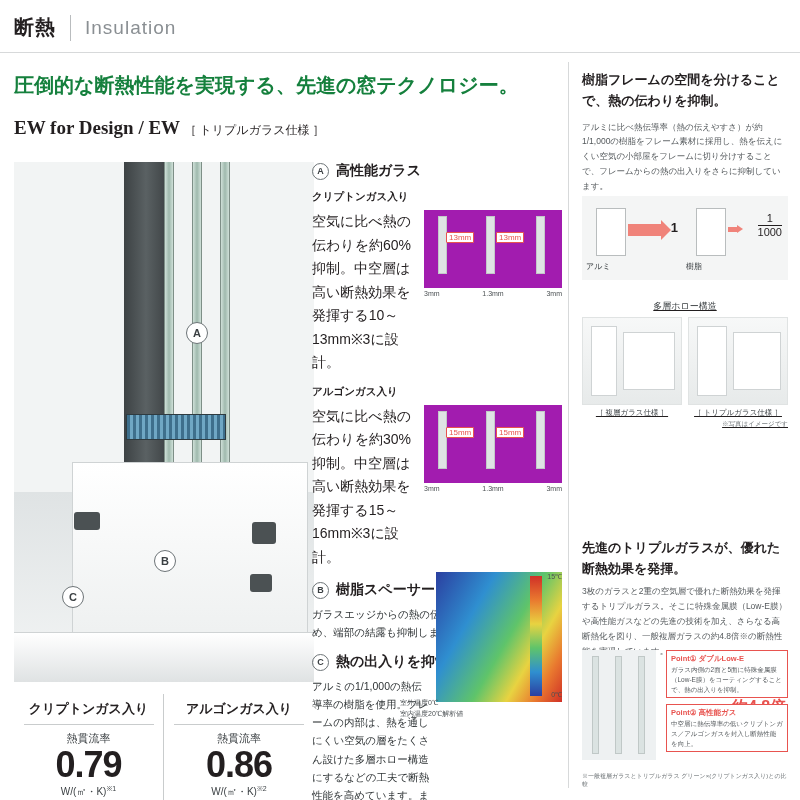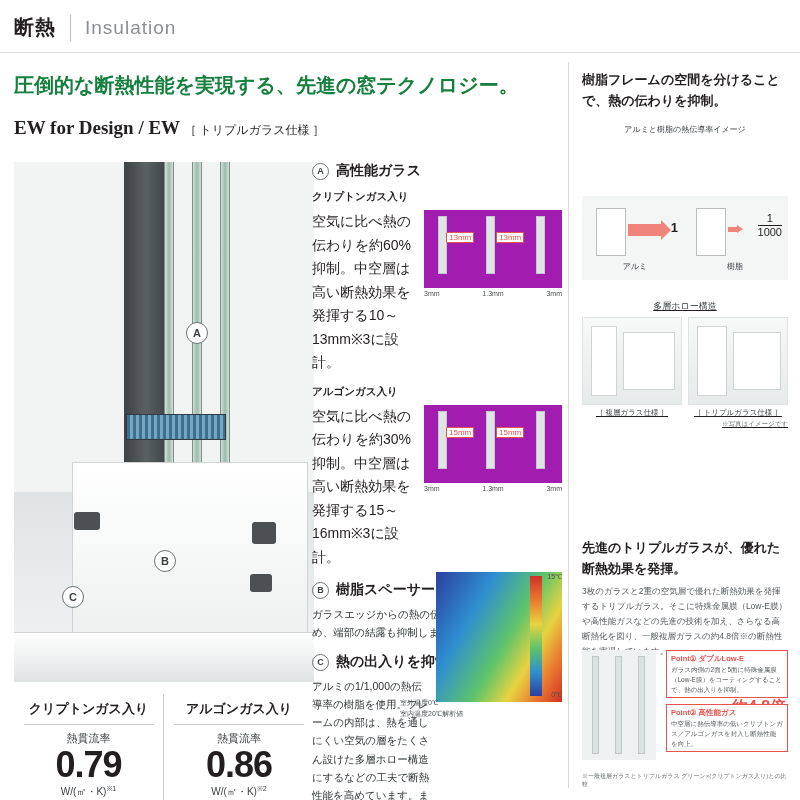--- a/index.html
+++ b/index.html
@@ -124,21 +124,21 @@
   .cond .r { left:104px; }
   .cond .mat { position:absolute; left:10px; top:6px; width:30px; height:48px; background:#ffffff; border:1px solid #b9bdbe; }
   .cond .arrow { position:absolute; left:42px; top:22px; width:34px; height:12px; background:#f0837a; }
   .cond .arrow:after { content:""; position:absolute; right:-9px; top:-4px; border-left:10px solid #f0837a;
     border-top:10px solid transparent; border-bottom:10px solid transparent; }
   .cond .arrow.small { width:10px; height:5px; top:25px; }
   .cond .arrow.small:after { right:-5px; top:-2px; border-left:6px solid #f0837a; border-top:4.5px solid transparent; border-bottom:4.5px solid transparent; }
   .cond .num { position:absolute; right:6px; top:18px; font-size:13px; font-weight:bold; }
   .cond .frac { position:absolute; right:2px; top:10px; font-size:11px; text-align:center; line-height:1.2; }
   .cond .frac .top { border-bottom:1px solid #231f20; padding:0 2px; }
-  .cond .lab { position:absolute; bottom:2px; width:100%; text-align:center; font-size:8px; color:#3c4144;margin-top:8px; }
+  .cond .lab { position:absolute; bottom:2px; width:100%; text-align:left; font-size:8px; color:#3c4144;margin-top:8px; }
 
   .hollow { position:absolute; left:582px; top:300px; width:206px;text-decoration:underline; }
   .hollow .title { font-size:9px; text-align:center; color:#3c4144; }
   .hollow .pair { display:flex; gap:6px; margin-top:4px; }
   .hollow .ph { width:100px; height:88px; background:linear-gradient(180deg,#f7f8f8,#e7eaea); border:1px solid #e0e3e3; position:relative; overflow:hidden; }
   .hollow .ph .bar { position:absolute; background:#ffffff; border:1px solid #cfd3d4; }
   .hollow .cap { display:flex; gap:6px; margin-top:3px; }
   .hollow .cap div { width:100px; text-align:center; font-size:7.5px; color:#3c4144; }
   .hollow .note { font-size:6.5px; color:#6d7376; text-align:right; margin-top:2px; }
 
@@ -282,20 +282,21 @@
     <div class="s-hi">15℃</div>
     <div class="s-lo">0℃</div>
     <div class="cap" style="white-space:pre-line">室外温度0℃
 室内温度20℃解析値</div>
   </div>
 
   <div class="vrule"></div>
 
   <div class="right">
     <div class="r-head">樹脂フレームの空間を分けることで、熱の伝わりを抑制。</div>
+    <div class="r-body">アルミに比べ熱伝導率（熱の伝えやすさ）が約1/1,000の樹脂をフレーム素材に採用し、熱を伝えにくい空気の小部屋をフレームに切り分けすることで、フレームからの熱の出入りをさらに抑制しています。</div>
     <div class="r-capt">アルミと樹脂の熱伝導率イメージ</div>
   </div>
 
   <div class="cond">
     <div class="half l">
       <div class="mat"></div>
       <div class="arrow"></div>
       <div class="num">1</div>
       <div class="lab">アルミ</div>
     </div>

